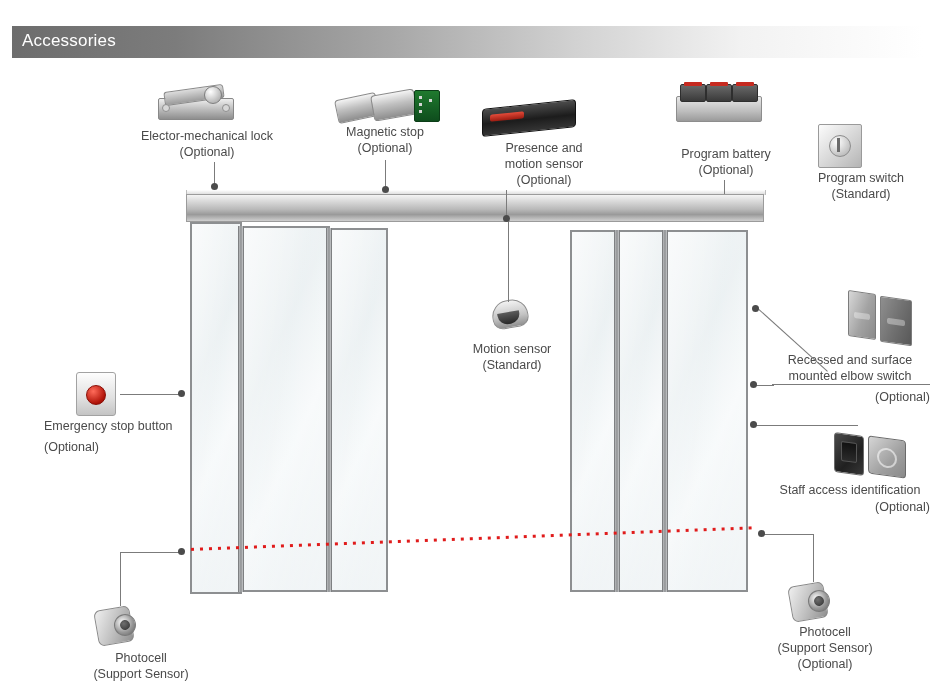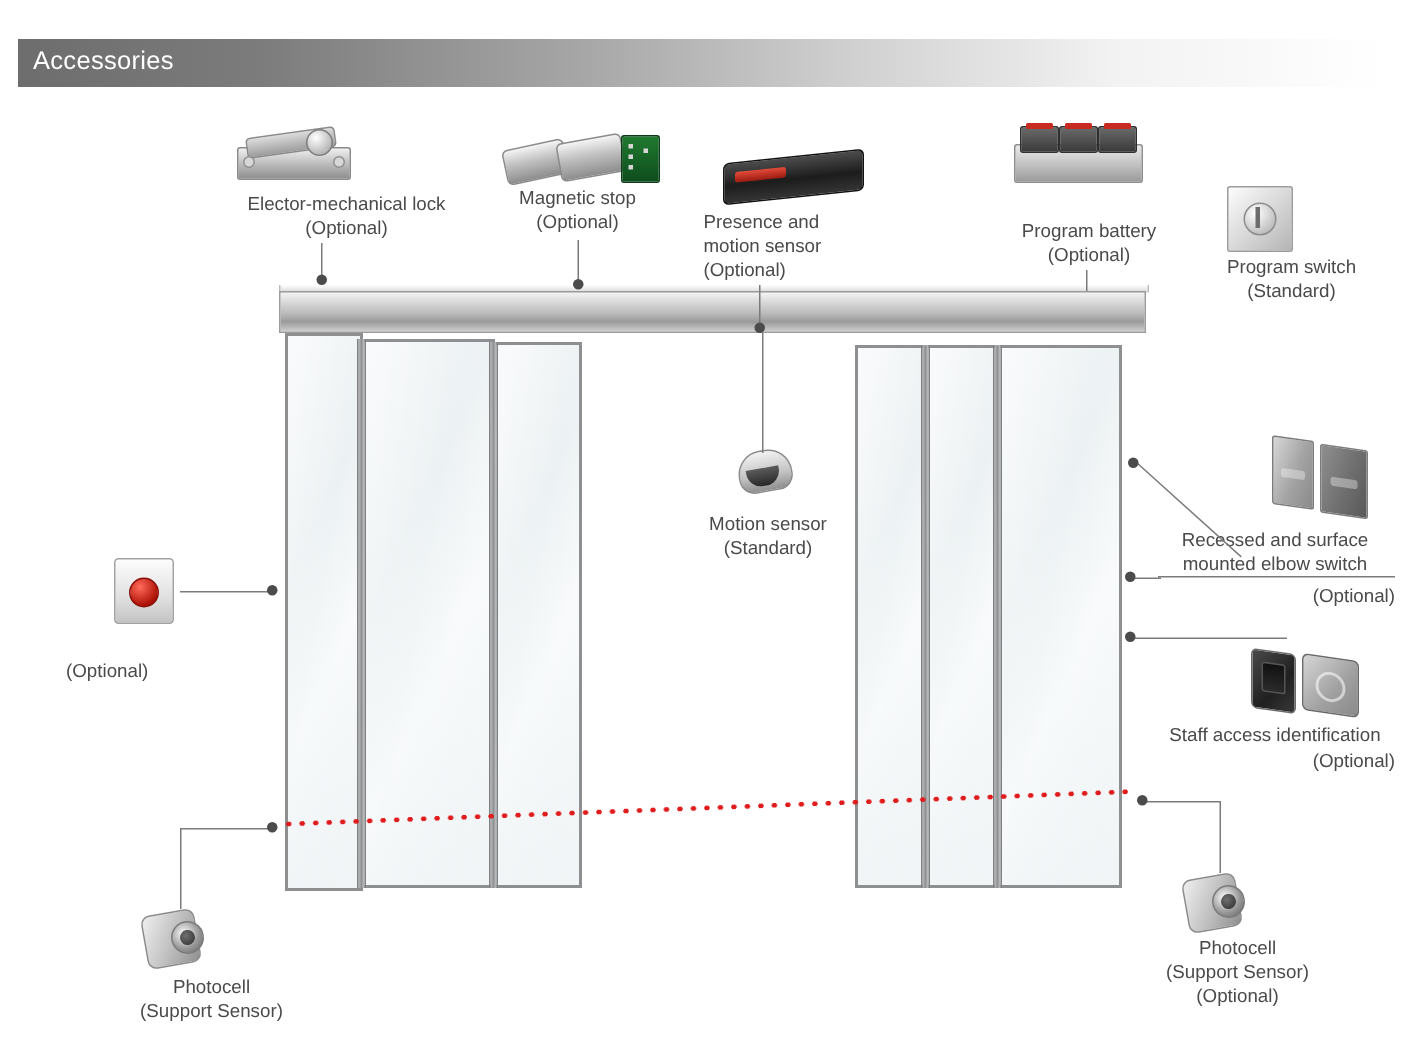--- a/index.html
+++ b/index.html
@@ -327,21 +327,21 @@
 
   <div class="beam-line" style="left:188px; top:548px; width:568px; transform: rotate(-2.2deg); transform-origin: 0 50%;"></div>
 
   <div class="dev" style="left:158px; top:84px; width:96px; height:44px;">
     <div class="lock-body"></div>
     <div class="lock-bar"></div>
     <div class="lock-knob"></div>
     <div class="lock-screw" style="left:4px; top:20px;"></div>
     <div class="lock-screw" style="left:64px; top:20px;"></div>
   </div>
-  <div class="label center" style="left:156px; top:128px; width:150px;">Elector-mechanical lock
+  <div class="label center" style="left:132px; top:128px; width:150px;">Elector-mechanical lock
 (Optional)</div>
   <div class="lead v" style="left:214px; top:162px; height:24px;"></div>
   <div class="dot" style="left:211px; top:183px;"></div>
 
   <div class="dev" style="left:336px; top:86px; width:104px; height:42px;">
     <div class="mag-cyl" style="left:0px; top:10px; width:40px; height:22px; transform: rotate(-12deg);"></div>
     <div class="mag-cyl" style="left:36px; top:6px; width:42px; height:24px; transform: rotate(-10deg);"></div>
     <div class="mag-green" style="left:78px; top:4px; width:24px; height:30px;">
       <i style="left:4px; top:5px;"></i>
         <i style="left:4px; top:12px;"></i>
@@ -351,21 +351,21 @@
   </div>
   <div class="label center" style="left:318px; top:124px; width:134px;">Magnetic stop
 (Optional)</div>
   <div class="lead v" style="left:385px; top:160px; height:28px;"></div>
   <div class="dot" style="left:382px; top:186px;"></div>
 
   <div class="dev" style="left:482px; top:104px; width:96px; height:32px;">
     <div class="pm-body"></div>
     <div class="pm-red"></div>
   </div>
-  <div class="label" style="left:469px; top:140px; width:150px;">Presence and
+  <div class="label" style="left:469px; top:140px; width:150px;text-align:center;">Presence and
 motion sensor
 (Optional)</div>
   <div class="lead v" style="left:506px; top:190px; height:28px;"></div>
   <div class="dot" style="left:503px; top:215px;"></div>
 
   <div class="dev" style="left:676px; top:84px; width:92px; height:40px;">
     <div class="bat-base"></div>
     <div class="bat-cell" style="left:4px;"></div>
     <div class="bat-cell" style="left:30px;"></div>
     <div class="bat-cell" style="left:56px;"></div>
@@ -419,20 +419,21 @@
   <div class="label right" style="left:770px; top:499px; width:160px;">(Optional)</div>
   <div class="lead h" style="left:756px; top:425px; width:102px;"></div>
   <div class="dot" style="left:750px; top:421px;"></div>
 
   <div class="dev" style="left:76px; top:372px; width:42px; height:46px;">
     <div class="es-box"></div>
     <div class="es-btn"></div>
   </div>
   <div class="lead h" style="left:120px; top:394px; width:62px;"></div>
   <div class="dot" style="left:178px; top:390px;"></div>
+  <div class="label" style="left:44px; top:418px; width:190px;">Emergency stop button</div>
   <div class="label" style="left:44px; top:439px; width:190px;">(Optional)</div>
 
   <div class="dev" style="left:96px; top:608px; width:50px; height:40px;">
     <div class="pc-body"></div>
     <div class="pc-lens"></div>
   </div>
   <div class="lead v" style="left:120px; top:552px; height:54px;"></div>
   <div class="lead h" style="left:120px; top:552px; width:62px;"></div>
   <div class="dot" style="left:178px; top:548px;"></div>
   <div class="label center" style="left:56px; top:650px; width:170px;">Photocell

